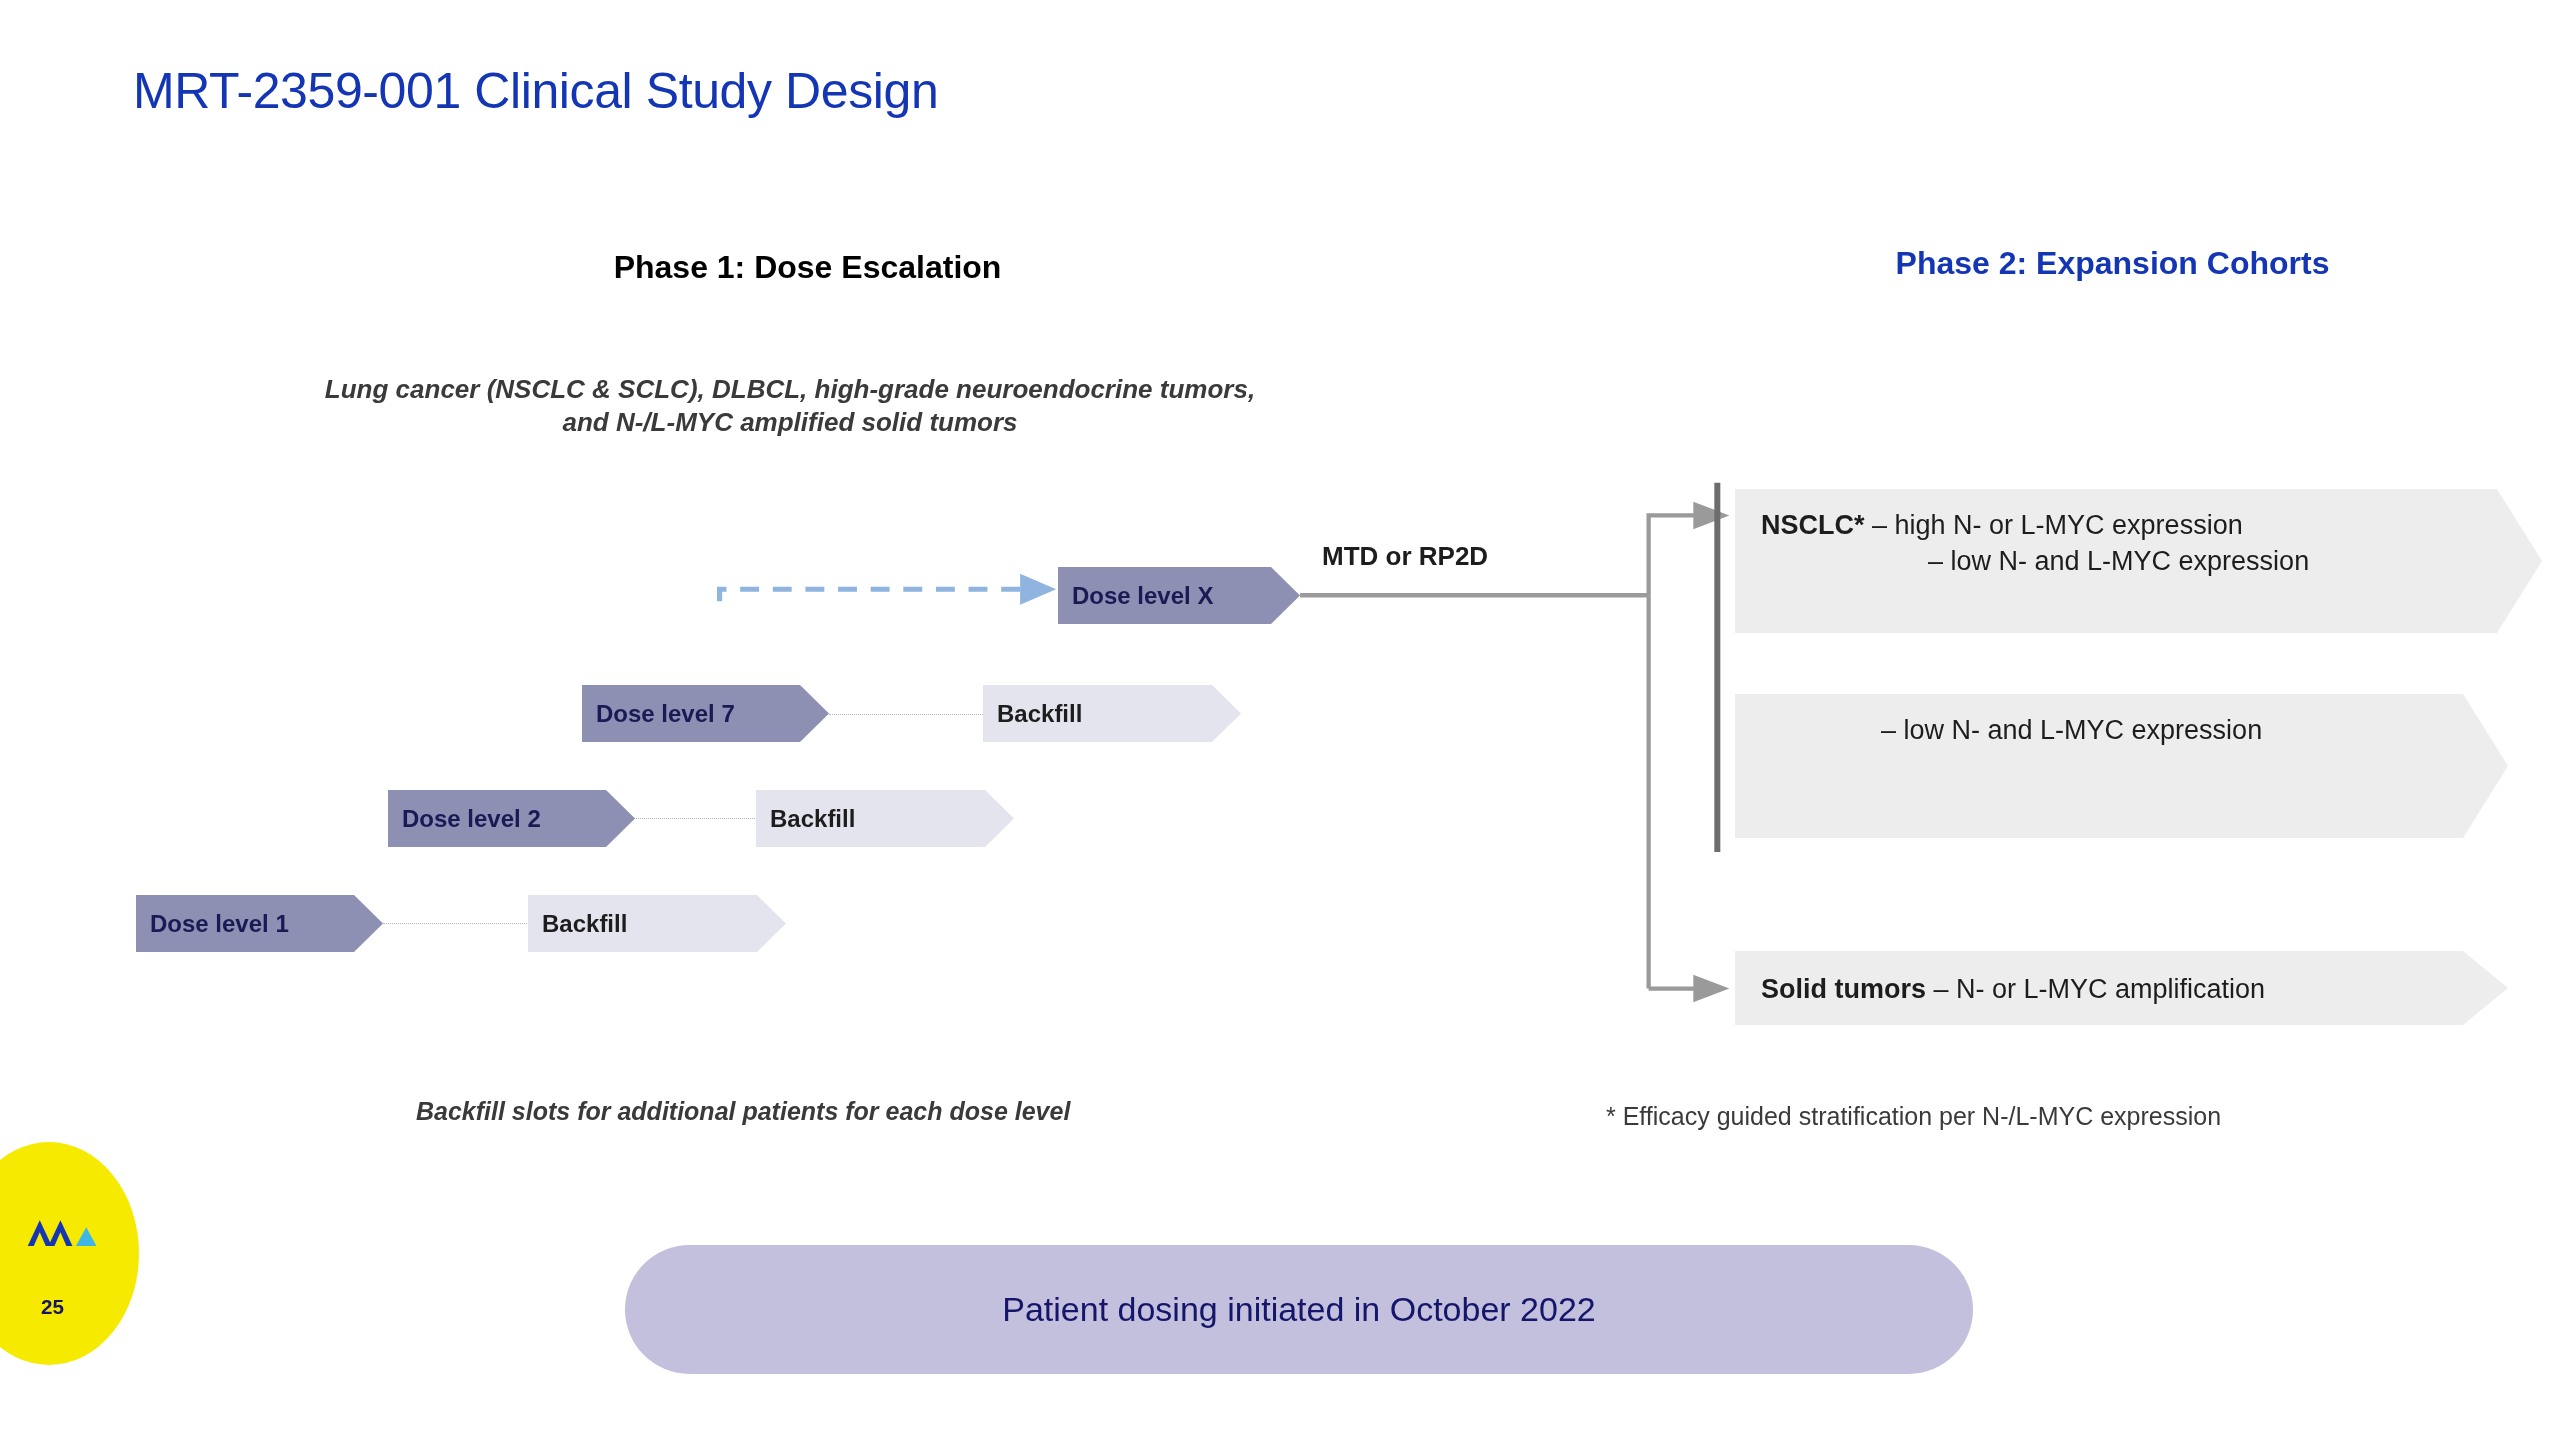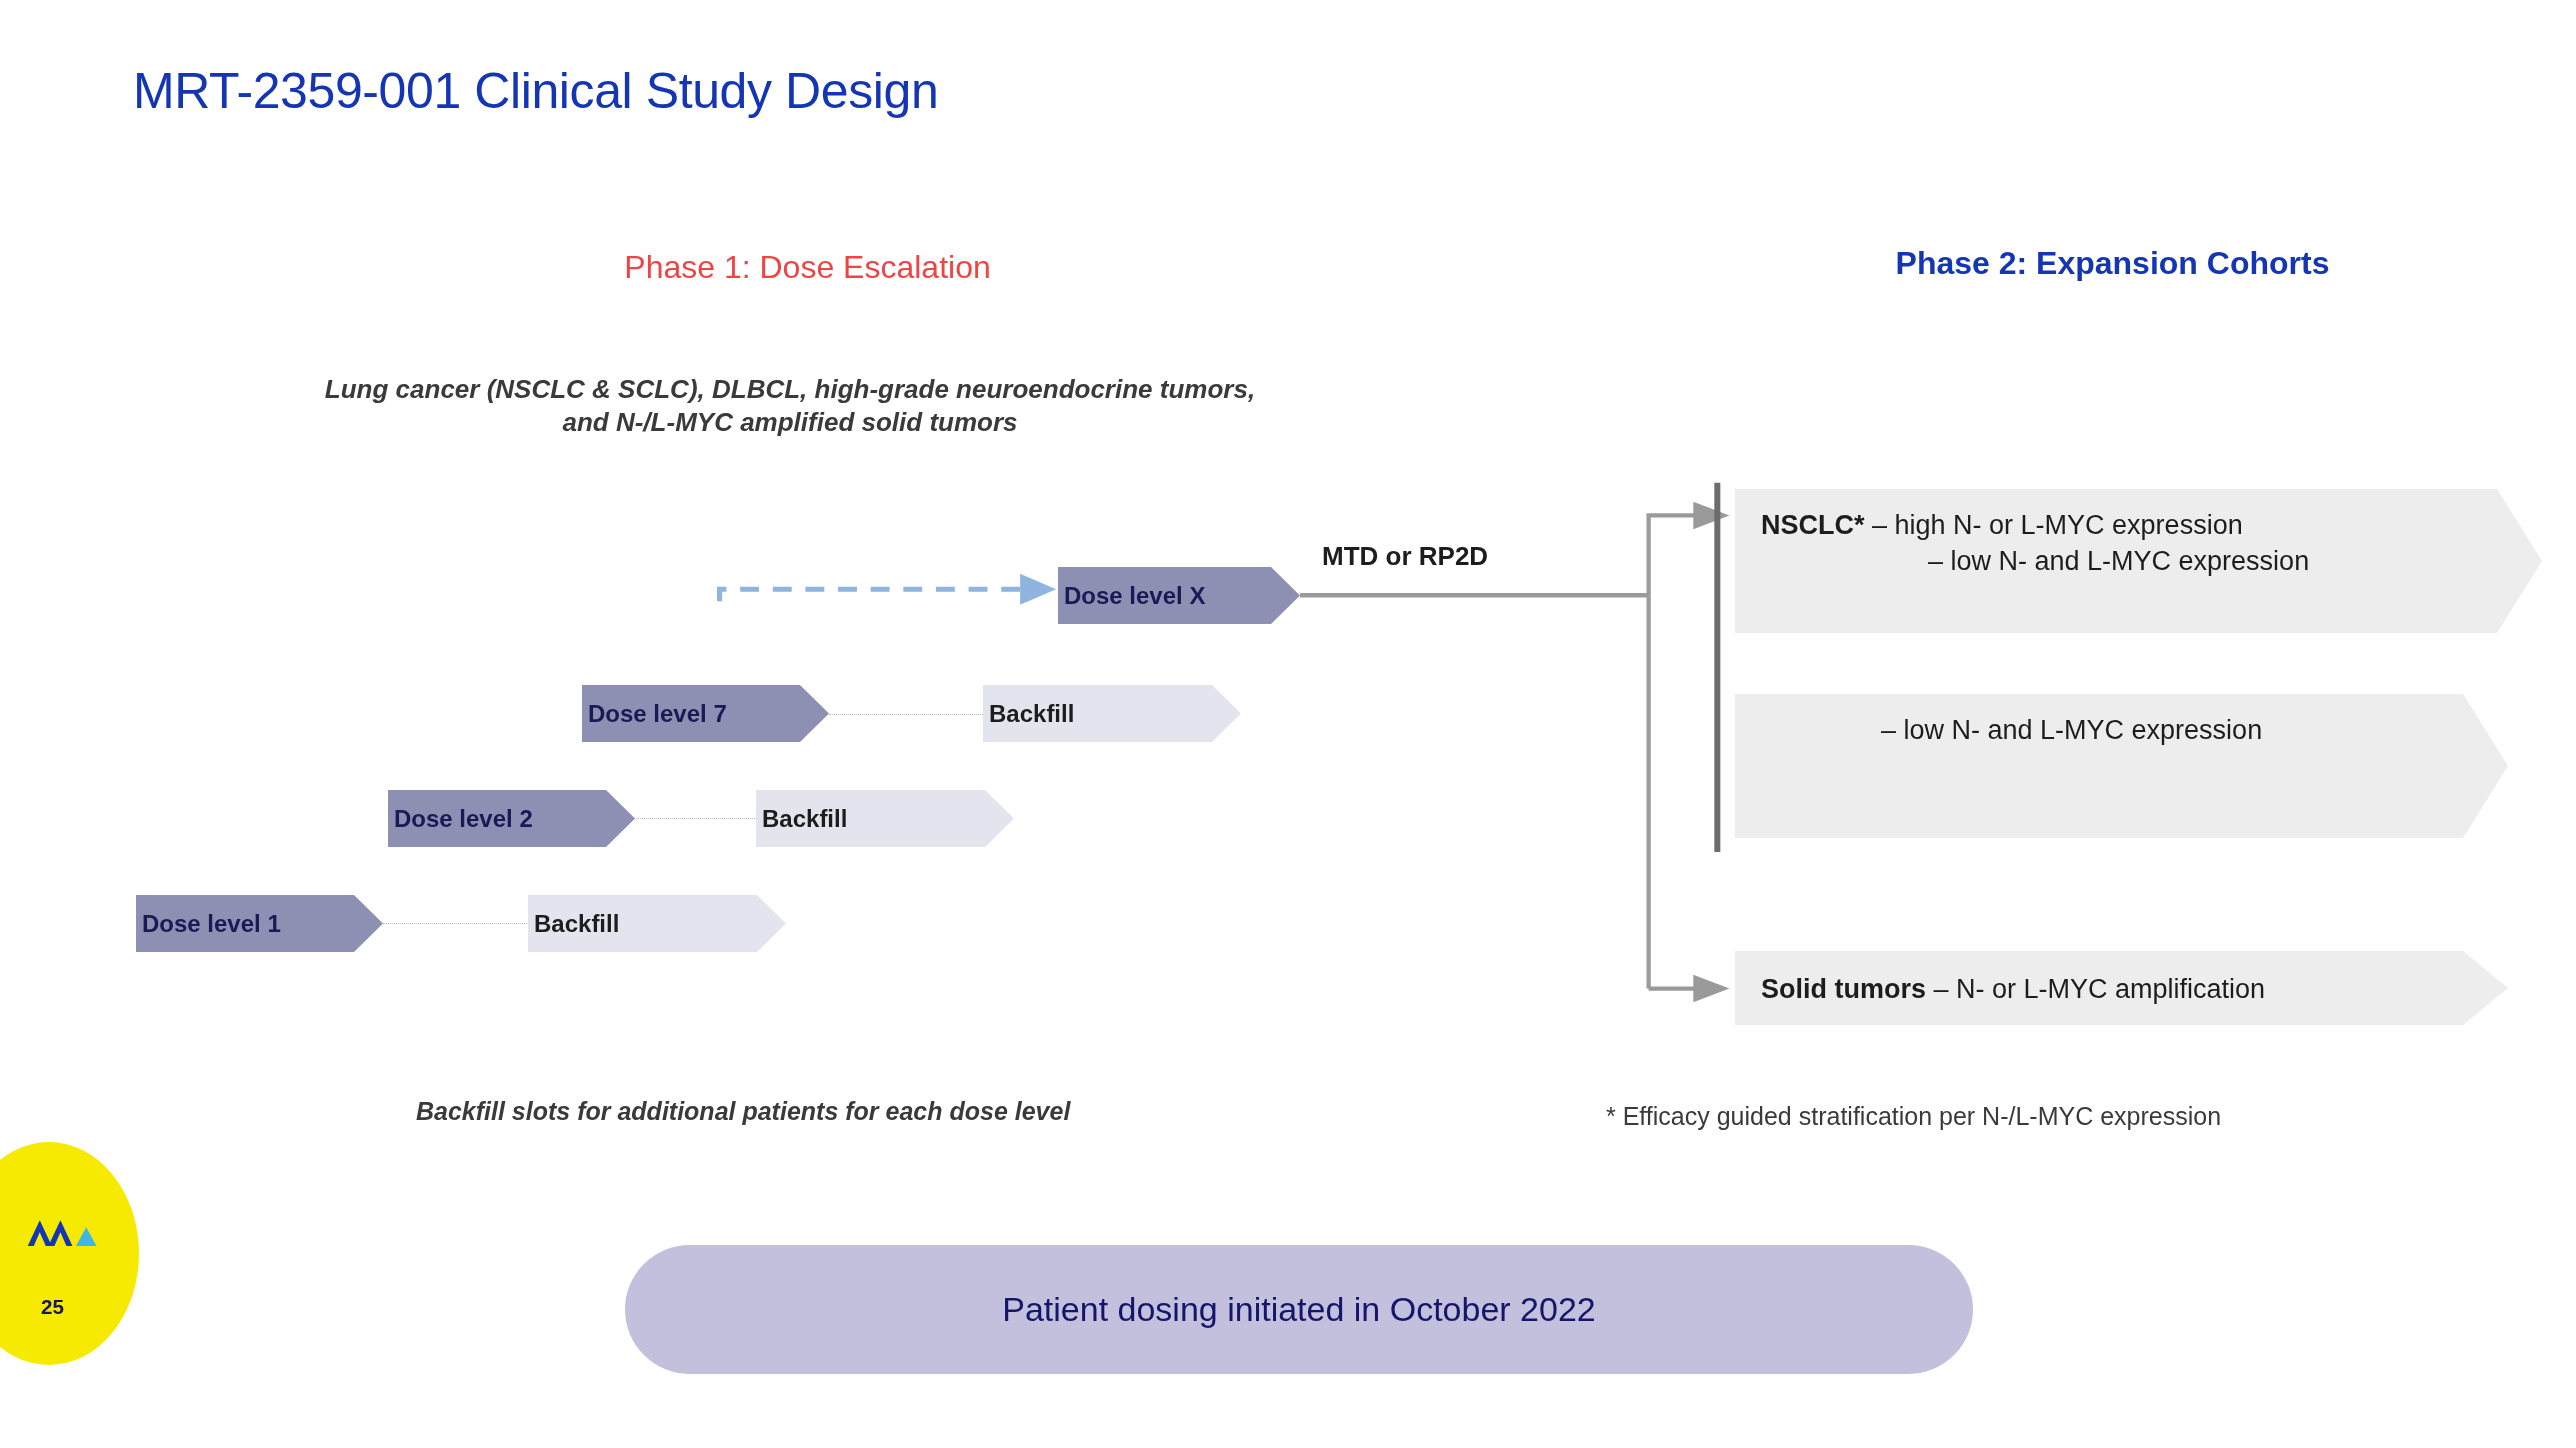--- a/index.html
+++ b/index.html
@@ -34,22 +34,22 @@
   }
 
   
   .phase1-heading {
     position: absolute;
     left: 524px;
     top: 249px;
     width: 567px;
     text-align: center;
     font-size: 32px;
-    font-weight: normal;
-    color: #ef4444;
+    font-weight: bold;
+    color: #000000;
   }
   .phase2-heading {
     position: absolute;
     left: 1795px;
     top: 245px;
     width: 635px;
     text-align: center;
     font-size: 32px;
     font-weight: bold;
     color: #1436b4;
@@ -73,21 +73,21 @@
   
   .chev {
     position: absolute;
     height: 57px;
     background: #8d8fb3;
     color: #1a1a55;
     font-size: 24px;
     font-weight: bold;
     display: flex;
     align-items: center;
-    padding-left: 6px;
+    padding-left: 14px;
     box-sizing: border-box;
     clip-path: polygon(0 0, calc(100% - 29px) 0, 100% 50%, calc(100% - 29px) 100%, 0 100%);
     white-space: nowrap;
   }
   .chev.light {
     background: #e4e4ee;
     color: #1d1d1d;
     font-weight: bold;
   }
 

